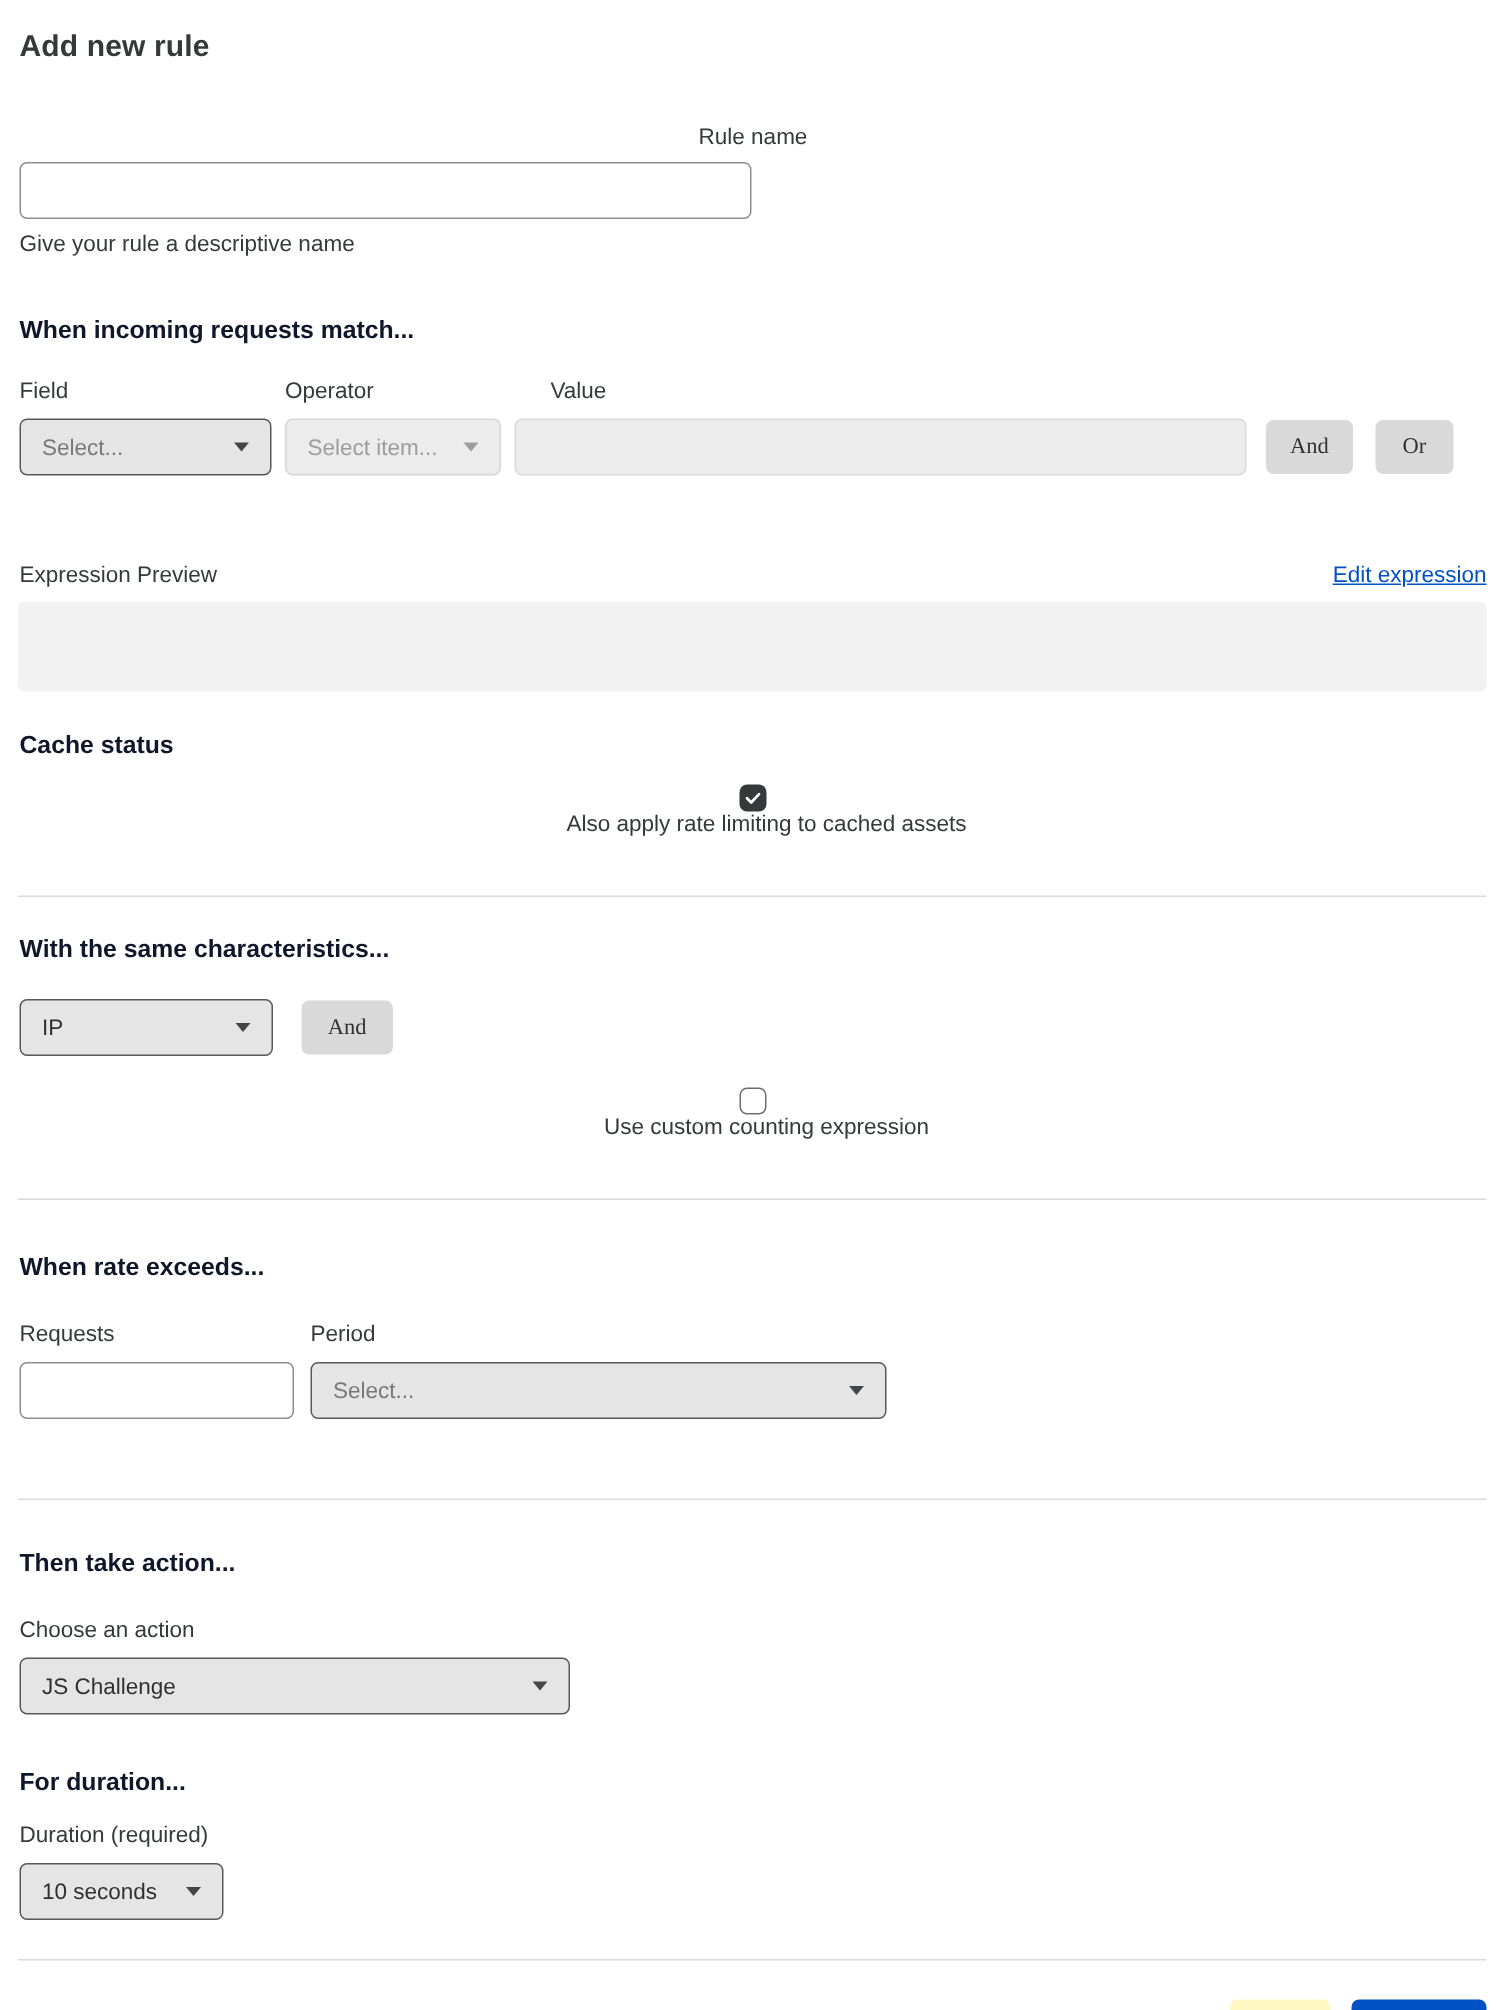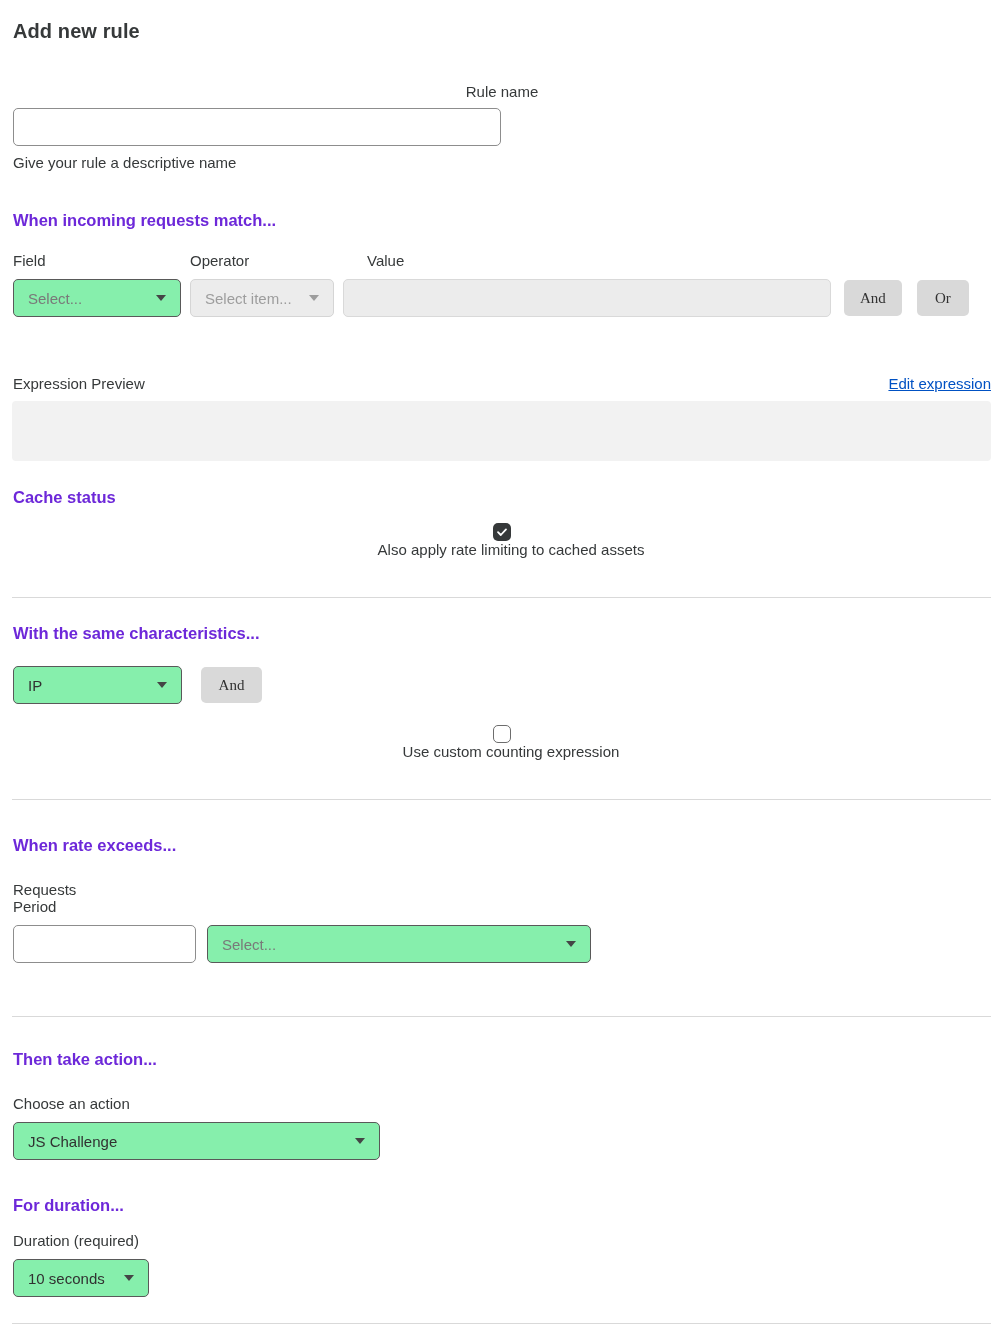--- a/index.html
+++ b/index.html
@@ -19,21 +19,21 @@
     color: #36393a;
     letter-spacing: 0.1px;
   }
 
   .field-label { font-size: 15px; color: #36393a; }
   .helper-text { font-size: 15px; color: #36393a; margin-top: 8px; }
 
   .section-heading {
     font-size: 16.5px;
     font-weight: 700;
-    color: #6d28d9;
+    color: #0f172a;
   }
 
   .text-input {
     height: 38px;
     border: 1px solid #8d8d8d;
     border-radius: 5px;
     background: #ffffff;
     font-family: "Liberation Sans", sans-serif;
     font-size: 15px;
     color: #313131;
@@ -43,21 +43,21 @@
   }
   .text-input:disabled, .text-input.disabled {
     background: #ececec;
     border-color: #d9d9d9;
   }
 
   .select {
     height: 38px;
     border: 1px solid #595959;
     border-radius: 5px;
-    background: #86efac;
+    background: #e5e5e5;
     display: flex;
     align-items: center;
     justify-content: space-between;
     padding: 0 14px;
     cursor: pointer;
   }
   .select .select-value { font-size: 15px; color: #313131; }
   .select .select-value.placeholder { color: #797979; }
   .caret {
     width: 0; height: 0;
@@ -140,21 +140,21 @@
     border: none;
     border-top: 1px solid #d9d9d9;
     margin-left: -1px;
     width: 979px;
   }
 
   .char-row { margin-top: 23px; align-items: center; }
   .w-char { width: 169px; }
   .btn-and-char { margin-left: 19px; min-width: 61px; }
 
-  .rate-labels { margin-top: 26px; flex-direction: column; }
+  .rate-labels { margin-top: 26px; }
   .rate-labels .lbl-requests { width: 194px; }
   .rate-controls { margin-top: 10px; }
   .w-requests { width: 183px; margin-right: 11px; }
   .w-period { width: 384px; }
 
   .w-action { width: 367px; gap: 16px; }
   .w-duration { width: 136px; }
 
   .footer {
     margin-top: 26px;

